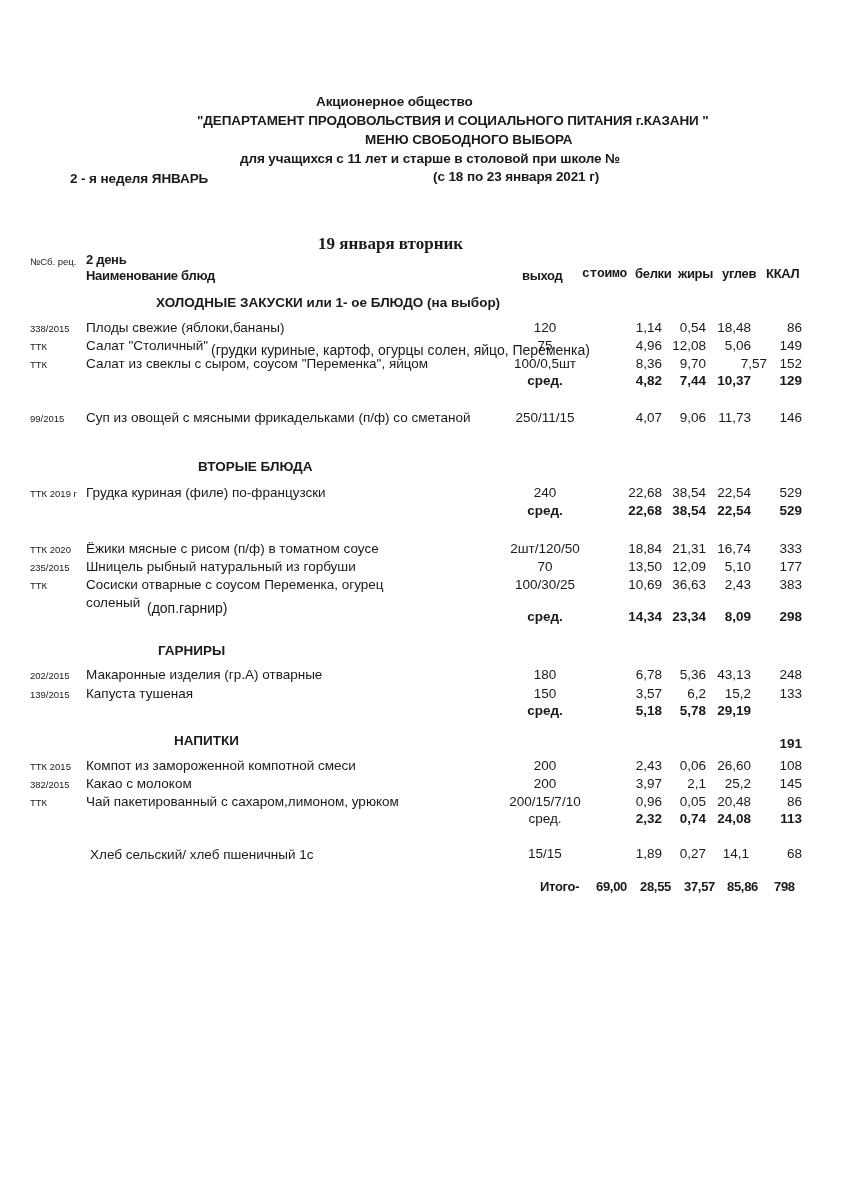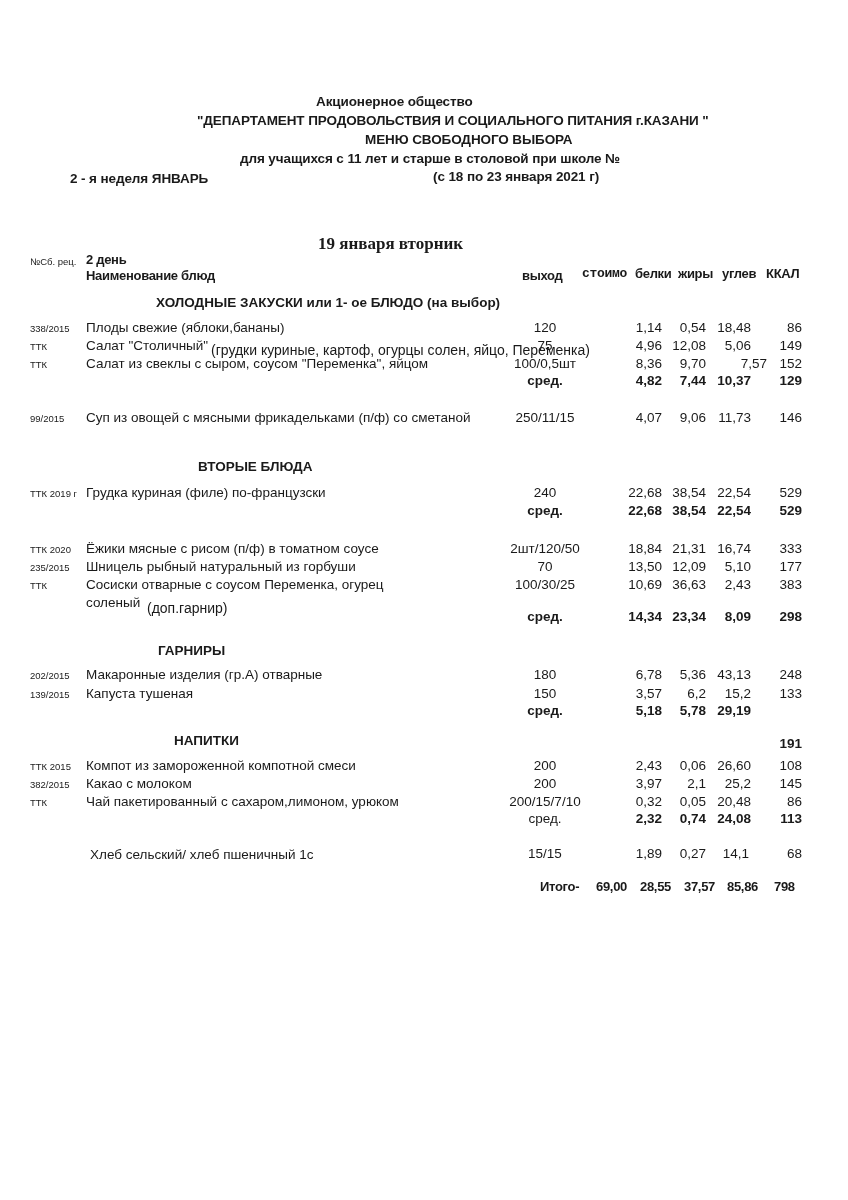--- a/index.html
+++ b/index.html
@@ -150,21 +150,21 @@
     <div class="abs code" style="left:30px; top:779px;">382/2015</div>
     <div class="abs name" style="left:86px; top:776px;">Какао с молоком</div>
     <div class="abs num c" style="left:508px; width:74px; top:776px;">200</div>
     <div class="abs num" style="left:618px; width:44px; top:776px;">3,97</div>
     <div class="abs num" style="left:660px; width:46px; top:776px;">2,1</div>
     <div class="abs num" style="left:705px; width:46px; top:776px;text-align:right;">25,2</div>
     <div class="abs num" style="left:762px; width:40px; top:776px;">145</div>
     <div class="abs code" style="left:30px; top:797px;">ТТК</div>
     <div class="abs name" style="left:86px; top:794px;">Чай пакетированный с сахаром,лимоном, урюком</div>
     <div class="abs num c" style="left:508px; width:74px; top:794px;">200/15/7/10</div>
-    <div class="abs num" style="left:618px; width:44px; top:794px;">0,32</div>
+    <div class="abs num" style="left:618px; width:44px; top:794px;">0,96</div>
     <div class="abs num" style="left:660px; width:46px; top:794px;">0,05</div>
     <div class="abs num" style="left:705px; width:46px; top:794px;">20,48</div>
     <div class="abs num" style="left:762px; width:40px; top:794px;">86</div>
     <div class="abs num c" style="left:508px; width:74px; top:811px;">сред.</div>
     <div class="abs num b" style="left:618px; width:44px; top:811px;">2,32</div>
     <div class="abs num b" style="left:660px; width:46px; top:811px;">0,74</div>
     <div class="abs num b" style="left:705px; width:46px; top:811px;">24,08</div>
     <div class="abs num b" style="left:762px; width:40px; top:811px;">113</div>
   </div>
 

